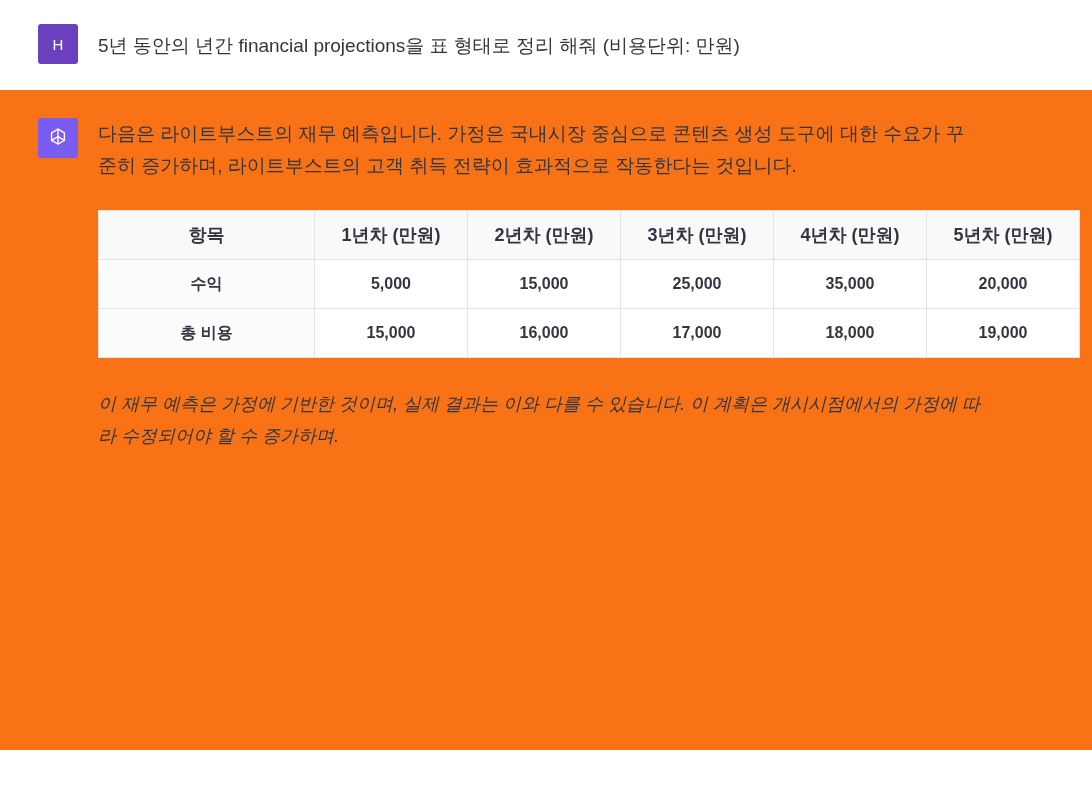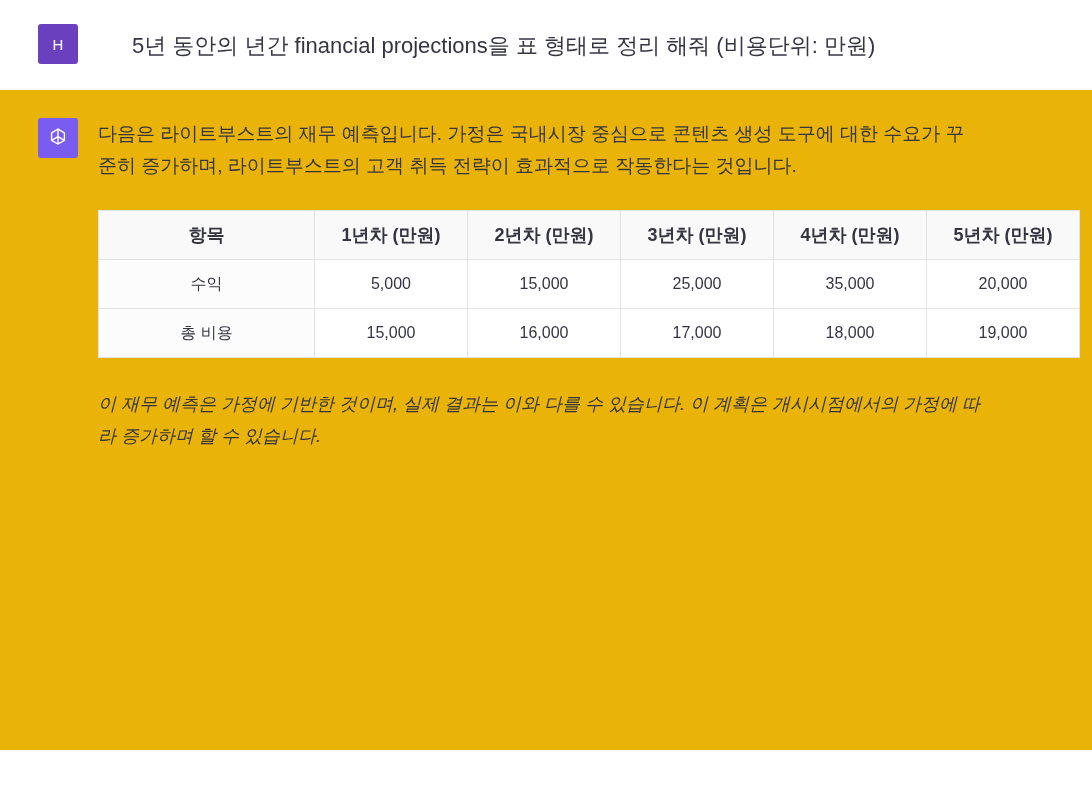--- a/index.html
+++ b/index.html
@@ -16,21 +16,21 @@
     overflow: hidden;
   }
 
   
   .msg-user {
     background: #ffffff;
     padding: 24px 0 26px 0;
     display: flex;
   }
   .msg-assistant {
-    background: #eab308;
+    background: #f97316;
     padding: 28px 0 36px 0;
     display: flex;
     min-height: 660px;
   }
 
   .avatar-col {
     width: 98px;
     flex: 0 0 98px;
     display: flex;
     justify-content: flex-end;
@@ -51,25 +51,24 @@
   .avatar.user { background: #6b40bf; }
   .avatar.assistant { background: #7a5cf0; }
   .avatar.assistant svg { display: block; }
 
   .content-col {
     flex: 1 1 auto;
     padding-right: 40px;
   }
 
   .user-text {
-    font-size: 22px;
+    font-size: 19px;
     line-height: 30px;
     color: #343541;
     padding-top: 7px;
-    margin-left: 34px;
   }
 
   .assistant-intro {
     font-size: 19px;
     line-height: 32px;
     color: #343541;
     max-width: 880px;
     margin: 0 0 28px 0;
   }
 
@@ -80,21 +79,21 @@
     table-layout: fixed;
     font-size: 16px;
     background: #ffffff;
   }
   table.fin-table th,
   table.fin-table td {
     border: 1px solid #e3e3e6;
     text-align: center;
     height: 49px;
     padding: 0 8px;
-    font-weight: normal;
+    font-weight: bold;
     color: #343541;
     white-space: nowrap;
   }
   table.fin-table thead th {
     background: #f9f9fa;
     font-weight: bold;
     font-size: 18px;
   }
   table.fin-table tbody td:first-child {
     background: #fcfcfd;
@@ -175,16 +174,16 @@
           <td>총 비용</td>
           <td>15,000</td>
           <td>16,000</td>
           <td>17,000</td>
           <td>18,000</td>
           <td>19,000</td>
         </tr>
       </tbody>
     </table>
 
-    <p class="assistant-note">이 재무 예측은 가정에 기반한 것이며, 실제 결과는 이와 다를 수 있습니다. 이 계획은 개시시점에서의 가정에 따라 증가하며 할 수 있습니다.</p>
+    <p class="assistant-note">이 재무 예측은 가정에 기반한 것이며, 실제 결과는 이와 다를 수 있습니다. 이 계획은 개시시점에서의 가정에 따라 수정되어야 할 수 증가하며.</p>
 
   </div>
 </div>
 
 </body></html>

